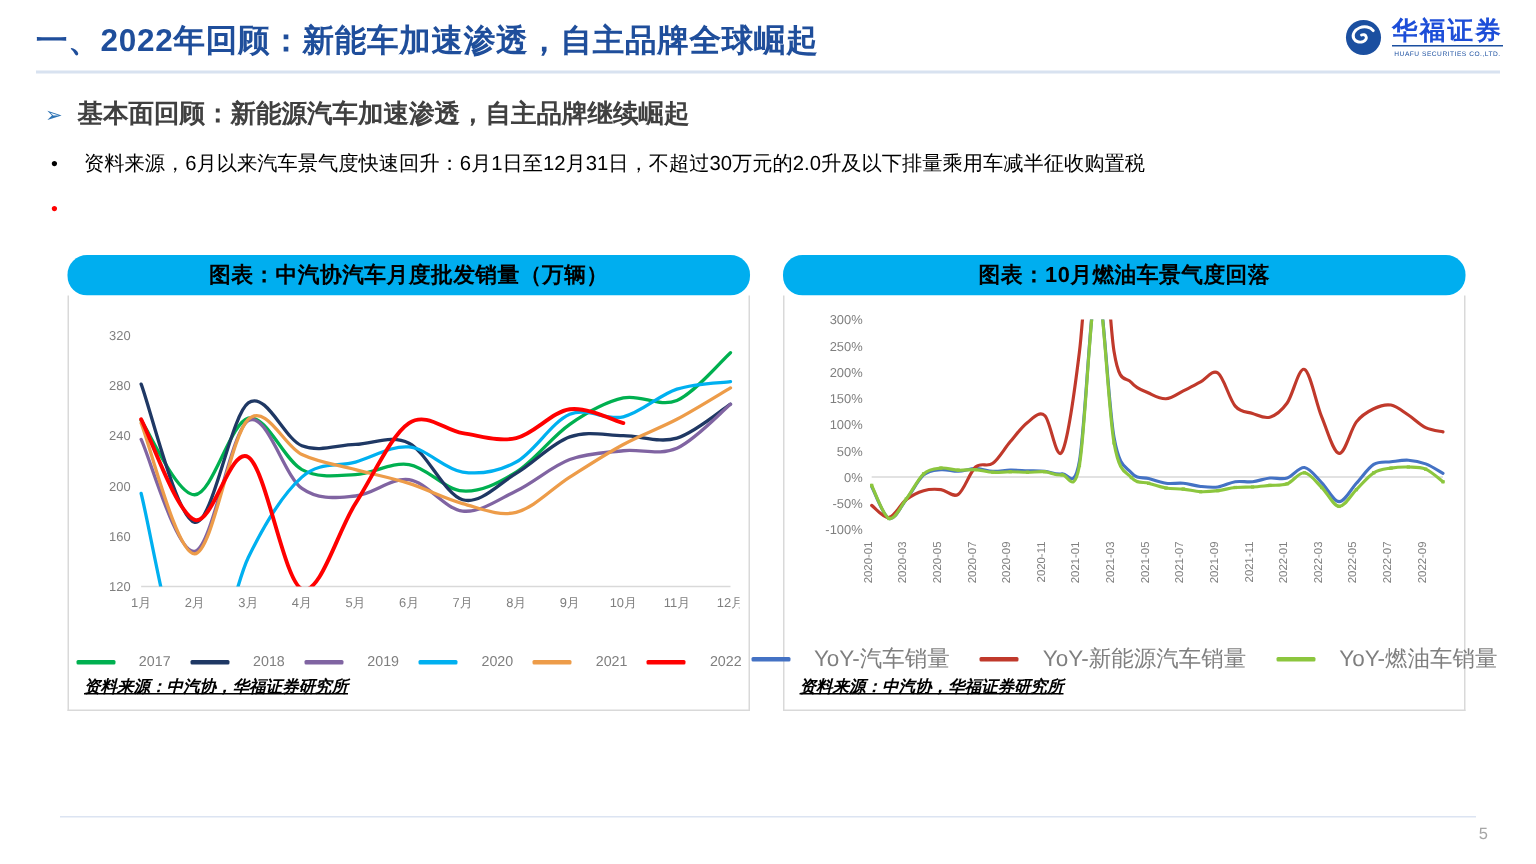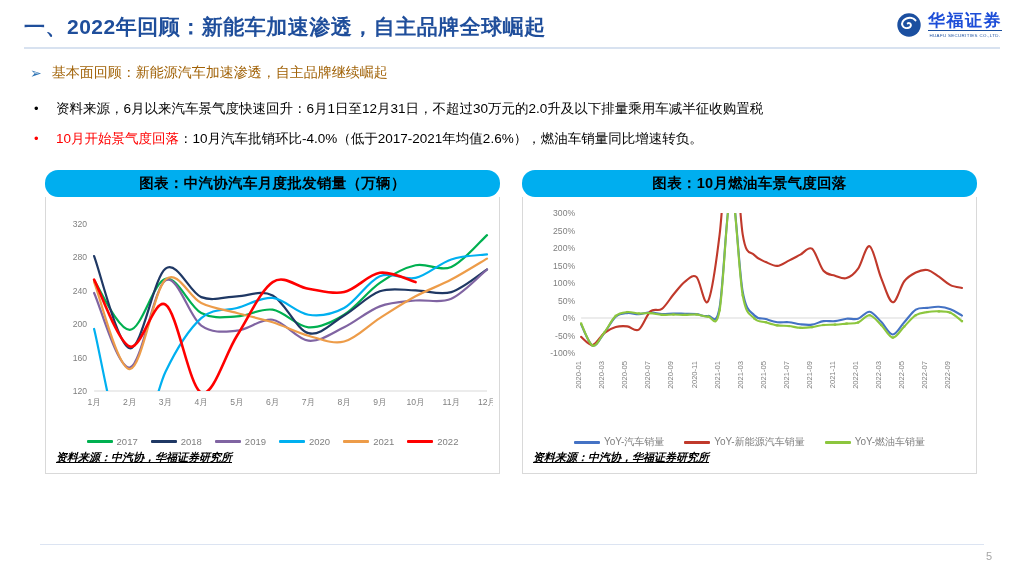--- a/index.html
+++ b/index.html
@@ -26,21 +26,21 @@
           display: flex; align-items: center; gap: 6px; }
   .logo-mark { width: 26px; height: 26px; flex: 0 0 26px; }
   .logo-text-wrap { display: flex; flex-direction: column; align-items: center; line-height: 1; }
   .logo-cn { font-size: 17px; font-weight: bold; color: #1d4ed8; letter-spacing: 1.5px; }
   .logo-en { font-size: 4.4px; color: #1B4FA0; letter-spacing: .35px; margin-top: 2px; }
   .logo-bar { width: 100%; height: 1px; background: #1B4FA0; margin: 1px 0; }
 
   
   .subhead { position: absolute; left: 30px; top: 64px; display: flex; align-items: center; gap: 10px; }
   .subhead-marker { color: #2E74B5; font-size: 14px; line-height: 1; }
-  .subhead-text { font-size: 14px; font-weight: normal; color: #a16207; white-space: nowrap; }
+  .subhead-text { font-size: 17px; font-weight: bold; color: #404040; white-space: nowrap; }
 
   
   .bullets { position: absolute; left: 34px; top: 100px; width: 960px; }
   .bullet { display: flex; align-items: flex-start; gap: 14px; margin-bottom: 13px; }
   .bullet-dot { font-size: 13px; line-height: 17px; color: #000; width: 8px; flex: 0 0 8px; }
   .bullet-dot.red { color: #FF0000; }
   .bullet-text { font-size: 13.5px; line-height: 17px; color: #000; white-space: nowrap; }
   .hl-red { color: #FF0000; }
 
   
@@ -63,23 +63,23 @@
   }
   .plot-wrap { position: relative; width: 100%; height: 228px; }
   svg.plot { display: block; width: 100%; height: 100%; }
   .axis-label { font-size: 8.6px; fill: #7F7F7F; font-family: "Liberation Sans", sans-serif; }
   .axis-label-sm { font-size: 7.6px; fill: #7F7F7F; font-family: "Liberation Sans", sans-serif; }
   .legend-row {
     position: absolute; left: 0; right: 0; bottom: 26px;
     display: flex; align-items: center; justify-content: center; gap: 13px;
     font-size: 9.5px; color: #7F7F7F;
   }
-  .legend-item { display: flex; align-items: center; gap: 4px; white-space: nowrap; }
+  .legend-item { display: flex; align-items: center; gap: 16px; white-space: nowrap; }
   .legend-swatch { width: 26px; height: 3px; border-radius: 1px; display: inline-block; }
-  .legend-row.r2 { gap: 20px; font-size: 10px; bottom: 24px; text-align: right; }
+  .legend-row.r2 { gap: 20px; font-size: 15px; bottom: 24px; text-align: right; }
 
   
   .footer-rule { position: absolute; left: 40px; top: 544px; width: 944px; height: 1px; background: #DCE4F2; }
   .page-num { position: absolute; right: 32px; top: 550px; font-size: 11px; color: #A6A6A6; }
 </style>
 </head>
 <body>
 
 <div class="slide">
 
@@ -104,21 +104,20 @@
     <span class="subhead-text">基本面回顾：新能源汽车加速渗透，自主品牌继续崛起</span>
   </div>
 
   <div class="bullets">
     <div class="bullet">
       <span class="bullet-dot">•</span>
       <span class="bullet-text">资料来源，6月以来汽车景气度快速回升：6月1日至12月31日，不超过30万元的2.0升及以下排量乘用车减半征收购置税</span>
     </div>
     <div class="bullet">
       <span class="bullet-dot red">•</span>
-      <span class="bullet-text"><span class="hl-red">10月开始景气度回落</span><span>：10月汽车批销环比-4.0%（低于2017-2021年均值2.6%），燃油车销量同比增速转负。</span></span>
     </div>
   </div>
 
   <div class="panel left">
     <div class="panel-title">图表：中汽协汽车月度批发销量（万辆）</div>
     <div class="panel-body">
       <div class="plot-wrap">
         <svg class="plot" id="plot-left" viewBox="0 0 440 228" preserveAspectRatio="none">
             <defs>
               <clipPath id="clipL">

